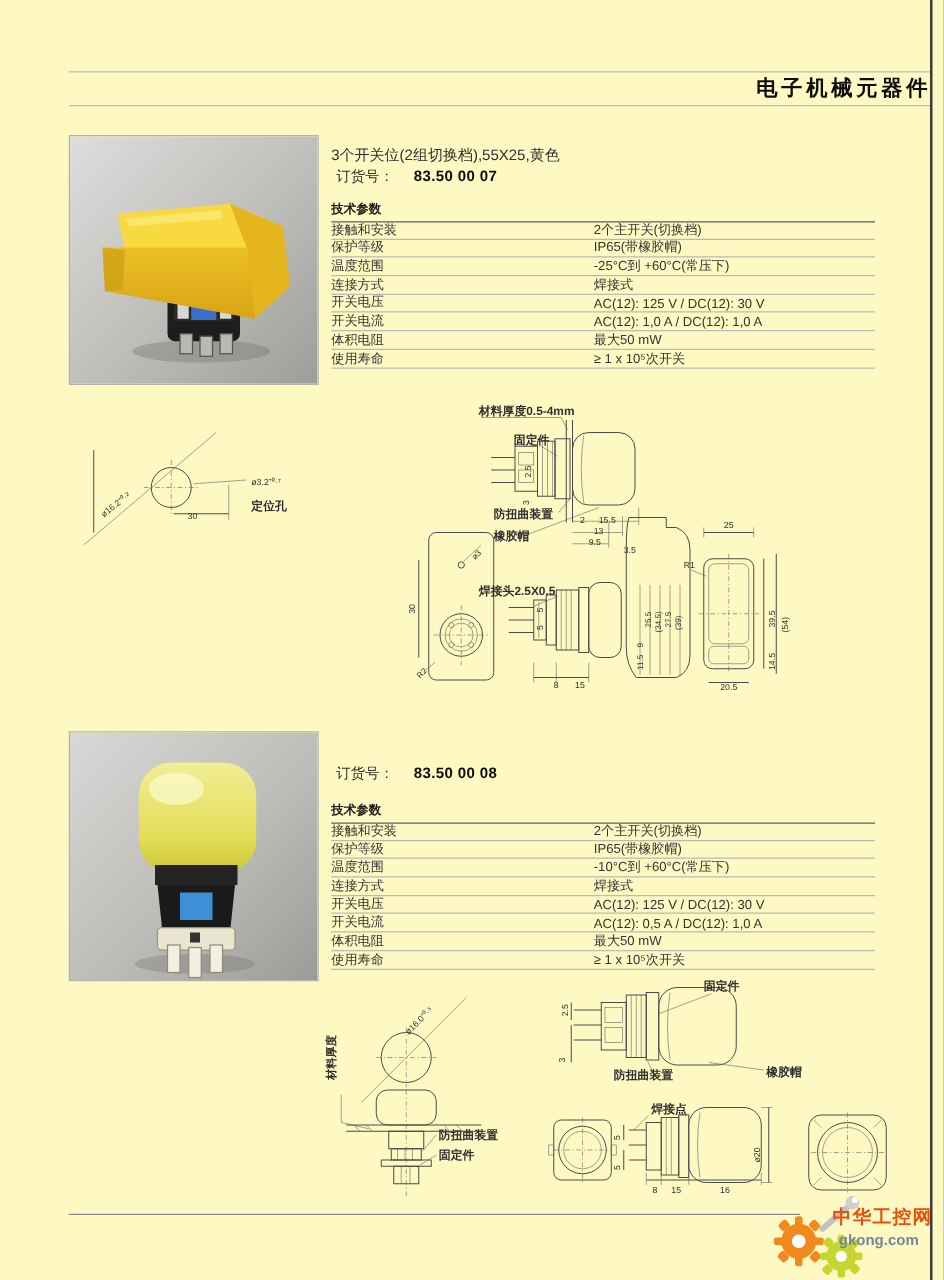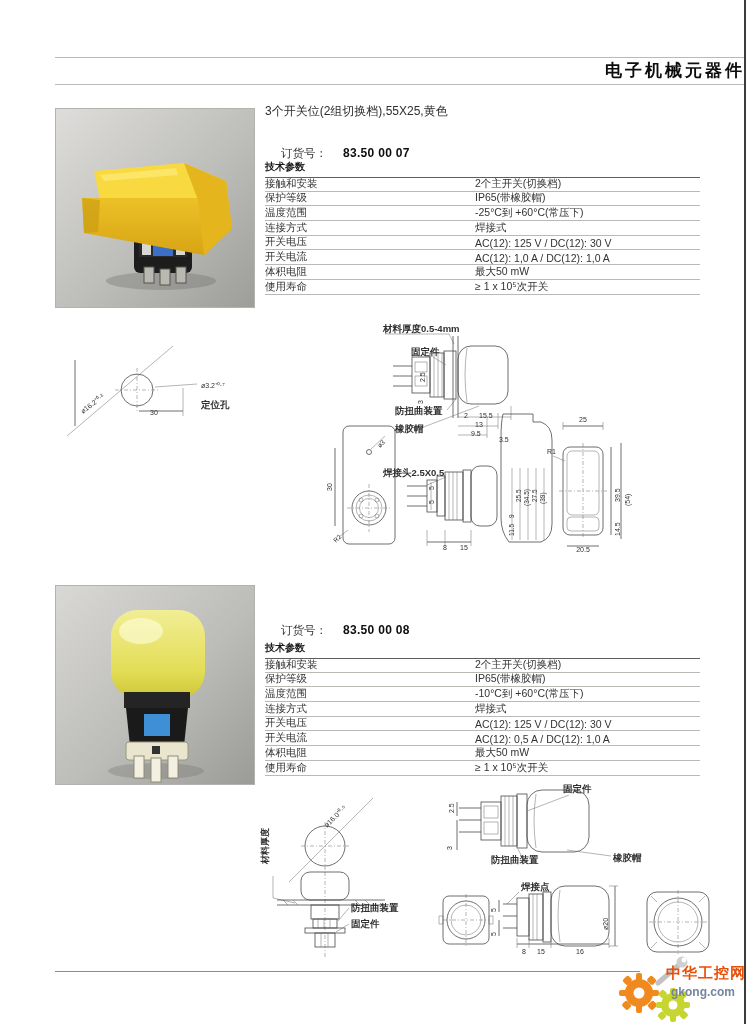--- a/index.html
+++ b/index.html
@@ -1,27 +1,27 @@
 <!DOCTYPE html>
 <html><head>
 <meta charset="utf-8">
 <style>
   html,body{margin:0;padding:0;background:#888;}
-  .page{position:relative;width:755px;height:1024px;background:#ffffff;overflow:hidden;
+  .page{position:relative;width:755px;height:1024px;background:#fef9c3;overflow:hidden;
         font-family:"Liberation Sans",sans-serif;color:#222;}
   .abs{position:absolute;}
   .rule{position:absolute;height:1px;background:#b9b9b6;}
   .rule-dark{position:absolute;height:1px;background:#777;}
   .page-border{position:absolute;width:2px;background:#3c3c3c;}
   h1.title{position:absolute;left:300px;top:59px;width:445px;margin:0;text-align:right;
            font-family:"Liberation Serif",serif;font-size:17px;font-weight:bold;
            letter-spacing:3px;color:#0d0d0d;}
   .photo{position:absolute;width:198px;height:198px;border:1px solid #b2b2ae;}
   .desc{position:absolute;margin:0;font-size:12px;color:#2e2e2e;}
-  .order{position:absolute;margin:16px;font-size:11.5px;color:#2e2e2e;}
+  .order{position:absolute;margin:4px;font-size:11.5px;color:#2e2e2e;}
   .order b{margin-left:16px;font-size:12px;color:#0d0d0d;letter-spacing:.3px;}
   .spec-title{position:absolute;margin:0;width:435px;font-size:10px;font-weight:bold;color:#1a1a1a;
               border-bottom:1px solid #5e5e5e;padding-bottom:3px;}
   .spec-table{position:absolute;width:435px;}
   .spec-row{display:flex;height:13.7px;align-items:flex-end;border-bottom:1px solid #b9b9b6;
             font-size:10.5px;color:#333;white-space:nowrap;}
   .spec-label{width:210px;flex:none;}
   .drawing{position:absolute;}
   .drawing text{font-family:"Liberation Sans",sans-serif;fill:#303030;}
   .dline{stroke:#4a4a4a;stroke-width:.8;fill:none;}
@@ -68,21 +68,21 @@
       <rect x="120" y="158" width="10" height="16" fill="#b9b9b1" stroke="#55554f" stroke-width="1"></rect>
 
       <polygon points="38,62 128,54 170,72 142,91 44,91" fill="#f8da40"></polygon>
       <polygon points="26,89 142,89 170,72 176,120 148,146 28,124" fill="url(#capface1)"></polygon>
       <polygon points="26,89 44,91 42,123 28,124" fill="#c79a10" opacity=".6"></polygon>
       <polygon points="128,54 170,72 176,120 148,146 142,91" fill="#e4b51d"></polygon>
       <polygon points="44,66 120,59 122,66 48,72" fill="#fbe873" opacity=".8"></polygon>
     </svg>
   </div>
 
-  <p class="desc" style="left:265px;top:103px;">3个开关位(2组切换档),55X25,黄色</p>
+  <p class="desc" style="left:265px;top:116px;">3个开关位(2组切换档),55X25,黄色</p>
   <p class="order" style="left:265px;top:130px;">
     <span>订货号：</span><b>83.50 00 07</b>
   </p>
 
   <h2 class="spec-title" style="left:265px;top:160px;">技术参数</h2>
   <div class="spec-table" style="left:265px;top:177px;">
     <div class="spec-row">
         <span class="spec-label">接触和安装</span>
         <span class="spec-value">2个主开关(切换档)</span>
       </div>

